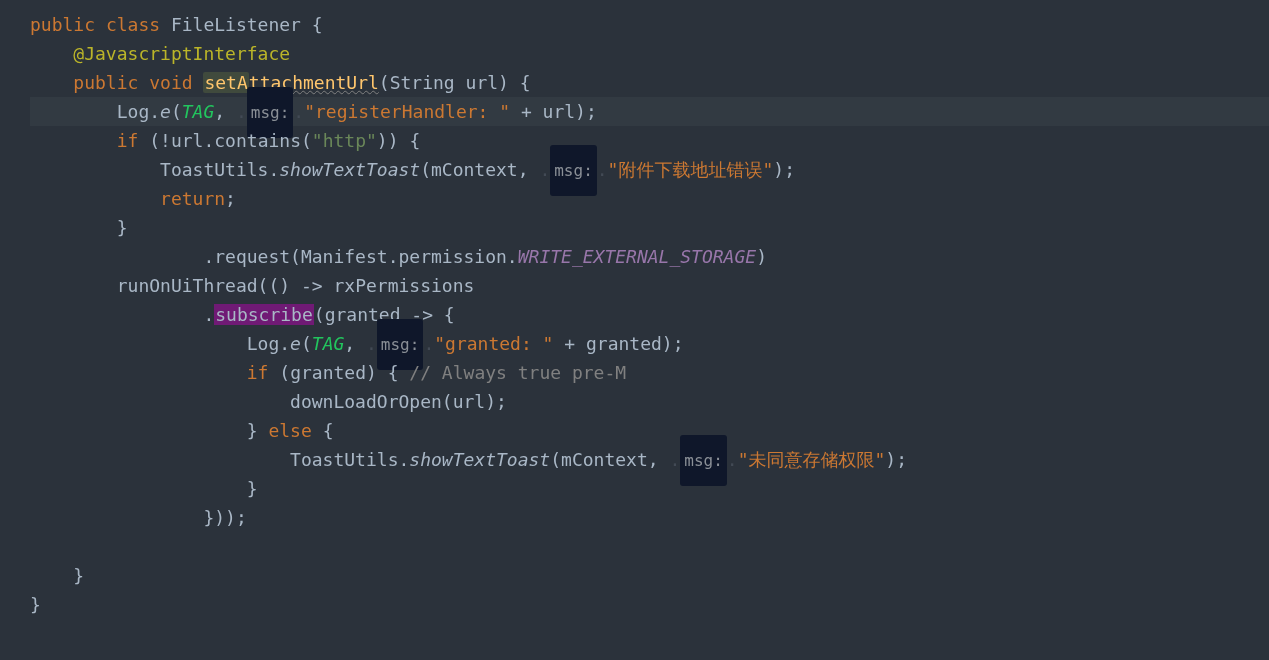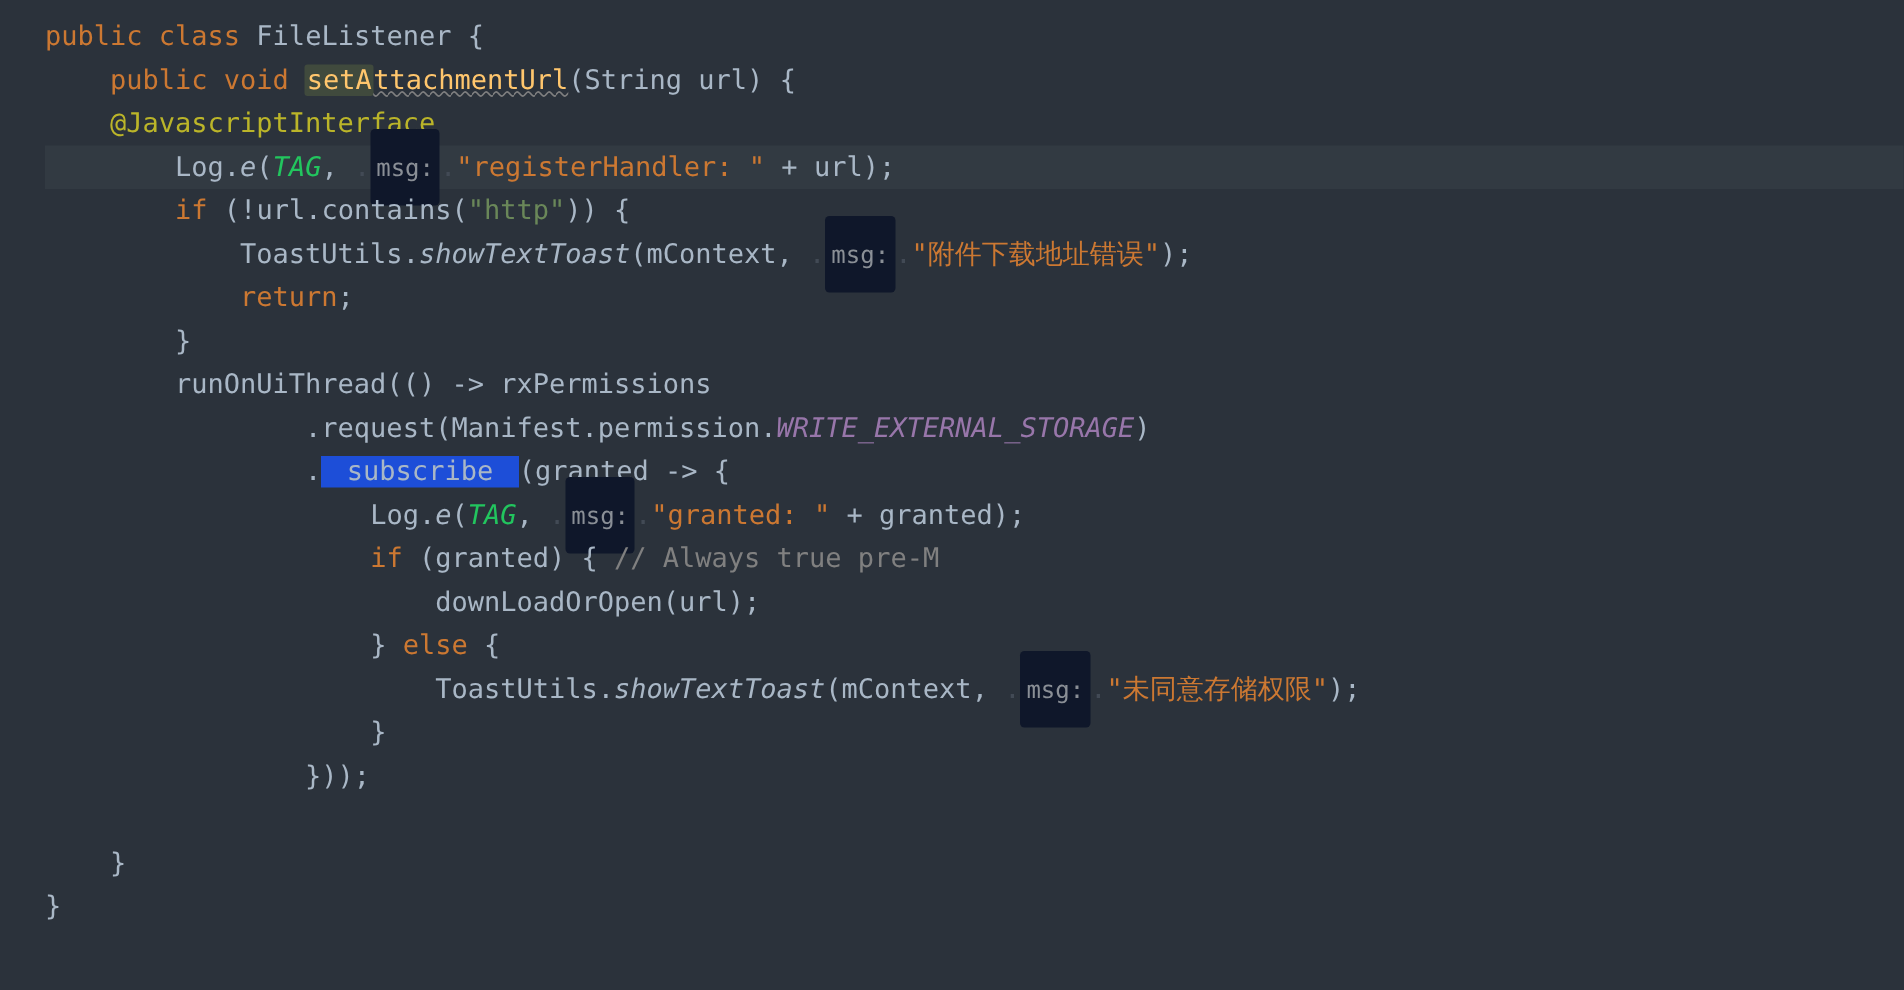--- a/index.html
+++ b/index.html
@@ -93,52 +93,52 @@
     font-size: 16px;
     font-style: normal;
   }
   .highlighted-method {
     background: #404a3d;
     color: #ffc66d;
     padding: 0 1px;
     border-radius: 2px;
   }
   .highlighted-call {
-    background: #1d4ed8;
-    padding: 0 17px;
+    background: #701a75;
+    padding: 0 1px;
     border-radius: 0;
   }
   .bg-dots {
     color: #424a55;
   }
 </style>
 </head>
 <body>
 
 <div class="code-area">
 
   <div class="line"><span class="kw-public">public</span> <span class="kw-class">class</span> <span class="class-name">FileListener</span> <span class="brace">{</span></div>
 
+  <div class="line">    <span class="annotation">@JavascriptInterface</span></div>
+
   <div class="line">    <span class="kw-public">public</span> <span class="kw-void">void</span> <span class="highlighted-method">setA</span><span class="method-def-underline">ttachmentUrl</span><span class="punct">(</span><span class="type">String</span> <span class="param-name">url</span><span class="punct">)</span> <span class="brace">{</span></div>
-
-  <div class="line">    <span class="annotation">@JavascriptInterface</span></div>
 
   <div class="line highlighted">        <span class="ident">Log</span><span class="punct">.</span><span class="method-static">e</span><span class="punct">(</span><span class="field-static">TAG</span><span class="punct">, </span><span class="bg-dots">.</span><span class="hint-label">msg:</span><span class="bg-dots">.</span><span class="string-orange">"registerHandler: "</span><span class="punct"> + </span><span class="ident">url</span><span class="punct">);</span></div>
 
   <div class="line">        <span class="kw-if">if</span> <span class="punct">(</span><span class="punct">!</span><span class="ident">url</span><span class="punct">.</span><span class="method-call">contains</span><span class="punct">(</span><span class="string">"http"</span><span class="punct">))</span> <span class="brace">{</span></div>
 
   <div class="line">            <span class="ident">ToastUtils</span><span class="punct">.</span><span class="method-static">showTextToast</span><span class="punct">(</span><span class="ident">mContext</span><span class="punct">, </span><span class="bg-dots">.</span><span class="hint-label">msg:</span><span class="bg-dots">.</span><span class="string-orange">"附件下载地址错误"</span><span class="punct">);</span></div>
 
   <div class="line">            <span class="kw-return">return</span><span class="punct">;</span></div>
 
   <div class="line">        <span class="brace">}</span></div>
 
+  <div class="line">                <span class="punct">.</span><span class="method-call">request</span><span class="punct">(</span><span class="ident">Manifest</span><span class="punct">.</span><span class="ident">permission</span><span class="punct">.</span><span class="constant">WRITE_EXTERNAL_STORAGE</span><span class="punct">)</span></div>
+
   <div class="line">        <span class="method-call">runOnUiThread</span><span class="punct">(()</span><span class="punct"> -&gt; </span><span class="ident">rxPermissions</span></div>
-
-  <div class="line">                <span class="punct">.</span><span class="method-call">request</span><span class="punct">(</span><span class="ident">Manifest</span><span class="punct">.</span><span class="ident">permission</span><span class="punct">.</span><span class="constant">WRITE_EXTERNAL_STORAGE</span><span class="punct">)</span></div>
 
   <div class="line">                <span class="punct">.</span><span class="highlighted-call">subscribe</span><span class="punct">(</span><span class="ident">granted</span><span class="punct"> -&gt; </span><span class="brace">{</span></div>
 
   <div class="line">                    <span class="ident">Log</span><span class="punct">.</span><span class="method-static">e</span><span class="punct">(</span><span class="field-static">TAG</span><span class="punct">, </span><span class="bg-dots">.</span><span class="hint-label">msg:</span><span class="bg-dots">.</span><span class="string-orange">"granted: "</span><span class="punct"> + </span><span class="ident">granted</span><span class="punct">);</span></div>
 
   <div class="line">                    <span class="kw-if">if</span> <span class="punct">(</span><span class="ident">granted</span><span class="punct">)</span> <span class="brace">{</span> <span class="comment">// Always true pre-M</span></div>
 
   <div class="line">                        <span class="method-call">downLoadOrOpen</span><span class="punct">(</span><span class="ident">url</span><span class="punct">);</span></div>
 
   <div class="line">                    <span class="brace">}</span> <span class="kw-else">else</span> <span class="brace">{</span></div>

